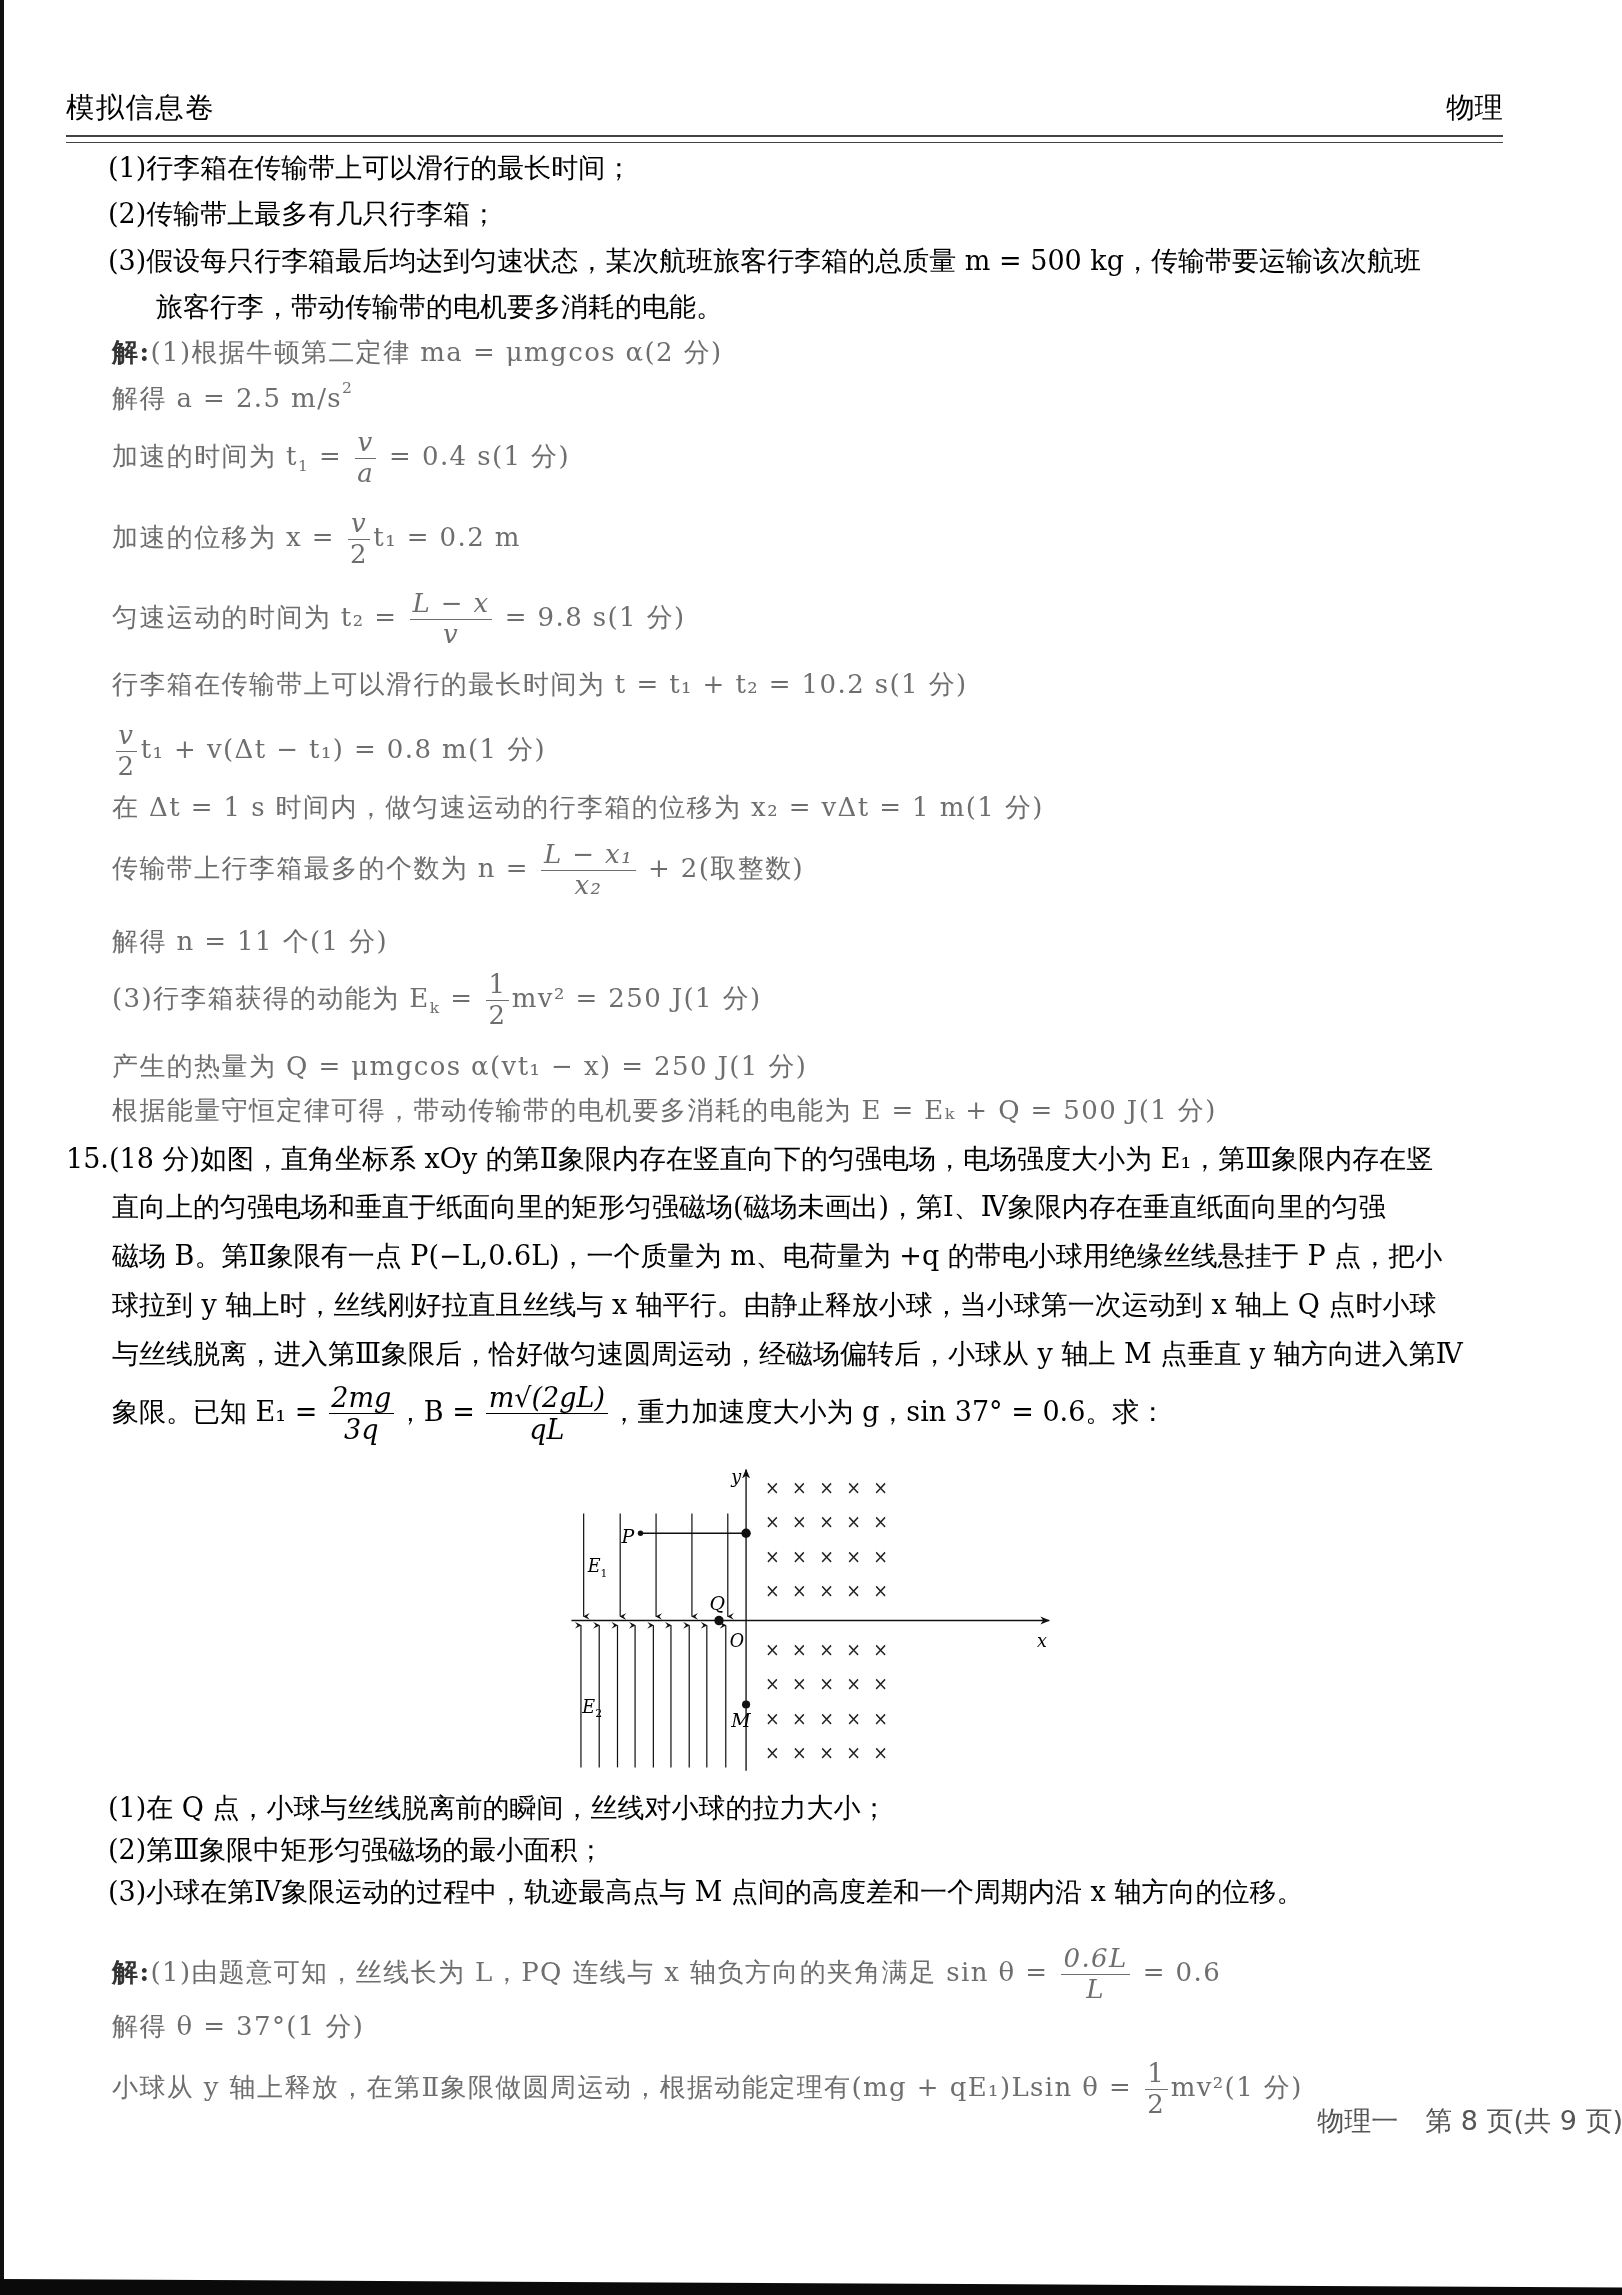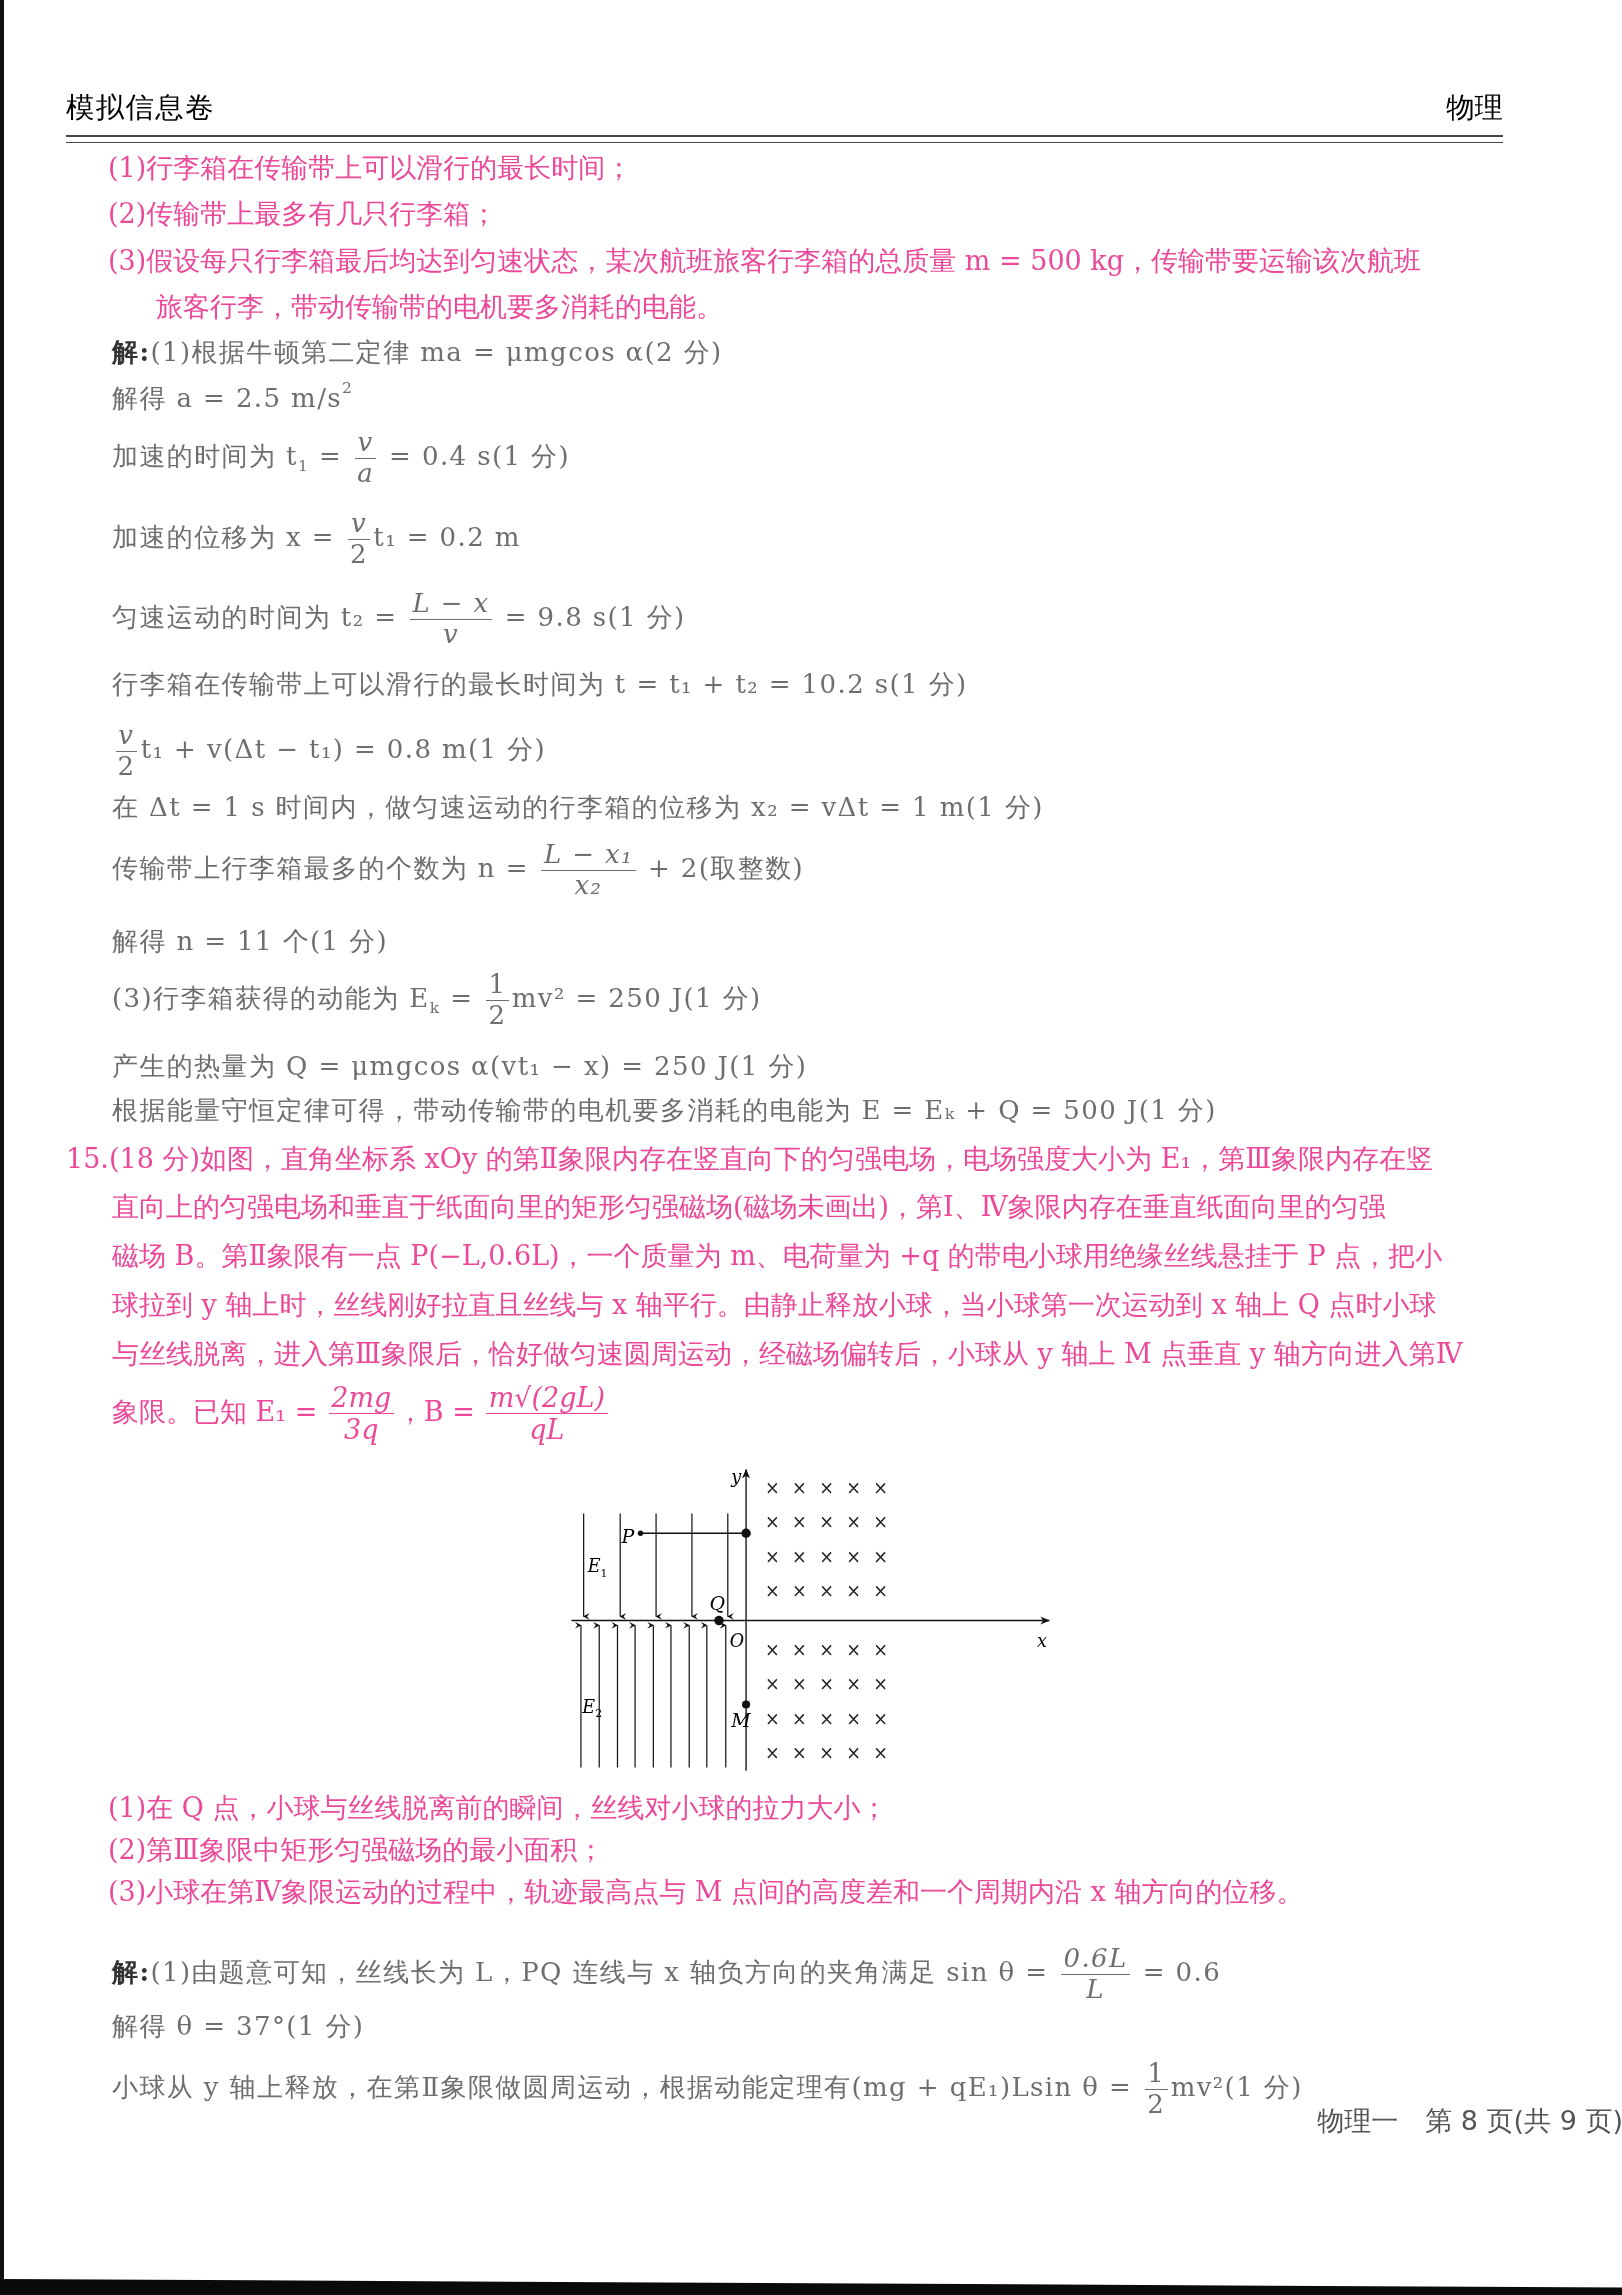--- a/index.html
+++ b/index.html
@@ -11,21 +11,21 @@
   }
   .left-edge { position: absolute; left: 0; top: 0; width: 4.1px; height: 2295px; background: #111; }
   .bottom-edge { position: absolute; left: 0; bottom: 0; width: 1623px; height: 16.3px; background: #0a0a0a; transform: skewY(0.3deg); transform-origin: left top; }
 
   .header { position: absolute; left: 66px; top: 89px; width: 1437px; height: 41px; }
   .header .left { position: absolute; left: 0; top: 0; font-size: 28.4px; color: #000000; letter-spacing: 1.4px; font-family: "DejaVu Sans", sans-serif; }
   .header .right { position: absolute; right: 0; top: 0; font-size: 28.4px; color: #000000; font-family: "DejaVu Sans", sans-serif; }
   .rule { position: absolute; left: 66px; width: 1437px; height: 2px; background: #444; }
 
   .line { position: absolute; white-space: nowrap; font-size: 27px; line-height: 1; }
-  .q { color: #ec4899; }
+  .q { color: #000000; }
   .s { color: #6e6e6e; font-size: 26px; letter-spacing: 1.4px; }
   .bold { font-weight: bold; }
   i, .it { font-style: italic; }
   sub { font-size: 60%; vertical-align: -0.35em; }
   sup { font-size: 60%; vertical-align: 0.9em; }
 
   .frac { display: inline-flex; flex-direction: column; align-items: center; vertical-align: middle; margin: 0 2.7px; line-height: 1.15; }
   .frac .num { border-bottom: 1.4px solid currentColor; padding: 0 2.7px; }
   .frac .den { padding: 0 2.7px; }
 
@@ -106,21 +106,21 @@
 <div class="line q" style="left:112px;top:1242px">磁场 B。第Ⅱ象限有一点 P(−L,0.6L)，一个质量为 m、电荷量为 +q 的带电小球用绝缘丝线悬挂于 P 点，把小</div>
 <div class="line q" style="left:112px;top:1291px">球拉到 y 轴上时，丝线刚好拉直且丝线与 x 轴平行。由静止释放小球，当小球第一次运动到 x 轴上 Q 点时小球</div>
 <div class="line q" style="left:112px;top:1340px">与丝线脱离，进入第Ⅲ象限后，恰好做匀速圆周运动，经磁场偏转后，小球从 y 轴上 M 点垂直 y 轴方向进入第Ⅳ</div>
 <div class="line q" style="left:112px;top:1382px">
   <span>象限。已知 E₁ = </span><span class="frac">
       <span class="num it">2mg</span>
       <span class="den it">3q</span>
     </span><span>，B = </span><span class="frac">
       <span class="num it">m√(2gL)</span>
       <span class="den it">qL</span>
-    </span>
+    </span><span>，重力加速度大小为 g，sin 37° = 0.6。求：</span>
 </div>
 
 <svg class="figure" viewBox="0 0 730 480" xmlns="http://www.w3.org/2000/svg">
   <defs>
     <marker id="ah" markerWidth="10" markerHeight="10" refX="5" refY="9" orient="auto-start-reverse" markerUnits="userSpaceOnUse">
       <path d="M0,0 L5,10 L10,0 L5,4 Z" fill="#111"></path>
     </marker>
     <marker id="axh" markerWidth="14" markerHeight="12" refX="13" refY="6" orient="auto" markerUnits="userSpaceOnUse">
       <path d="M0,0 L14,6 L0,12 L4,6 Z" fill="#111"></path>
     </marker>

